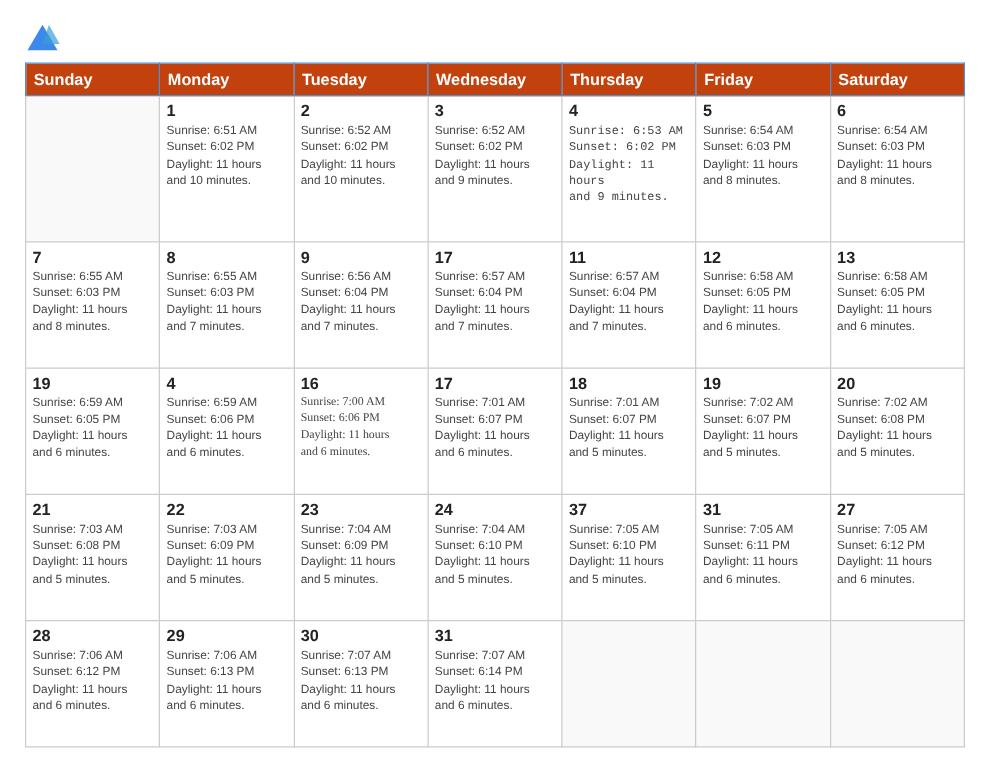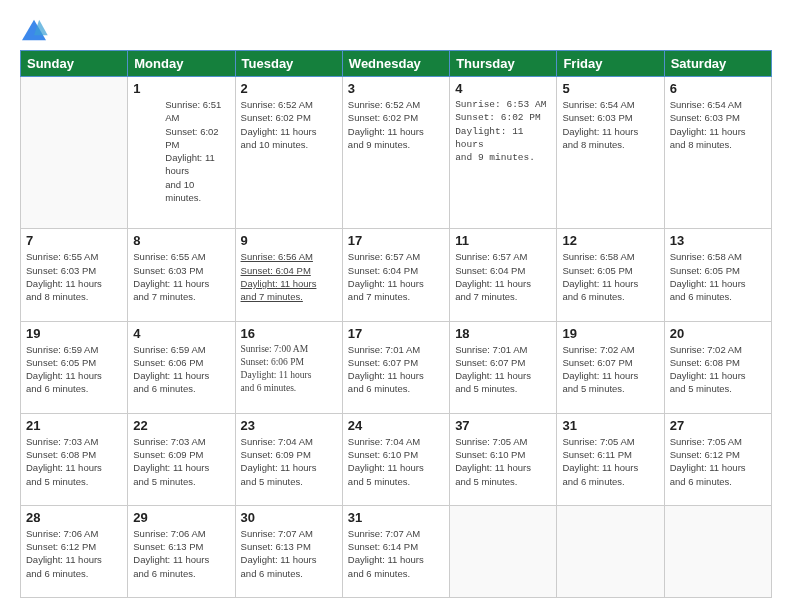--- a/index.html
+++ b/index.html
@@ -56,21 +56,21 @@
       margin-top: 2px;
     }
     .calendar {
       flex: 1;
       border: 1px solid #ccc;
       border-collapse: collapse;
       width: 100%;
       table-layout: fixed;
     }
     .calendar th {
-      background-color: #15803d;
+      background-color: #c2410c;
       color: white;
       text-align: left;
       padding: 5px 6px;
       font-size: 13px;
       font-weight: bold;
       border: 1px solid #5090cc;
     }
     .calendar td {
       vertical-align: top;
       border: 1px solid #ccc;
@@ -126,21 +126,21 @@
           <th>Thursday</th>
           <th>Friday</th>
           <th>Saturday</th>
         </tr>
     </thead>
     <tbody id="calendar-body">
     <tr>
           <td class="empty-cell"></td>
           <td>
             <span class="day-number">1</span>
-            <div class="day-info" style="white-space: pre-line; margin-left: 32px;">Sunrise: 6:51 AM
+            <div class="day-info" style="white-space: pre-line;">Sunrise: 6:51 AM
 Sunset: 6:02 PM
 Daylight: 11 hours
 and 10 minutes.</div>
           </td>
           <td>
             <span class="day-number">2</span>
             <div class="day-info" style="white-space: pre-line;">Sunrise: 6:52 AM
 Sunset: 6:02 PM
 Daylight: 11 hours
 and 10 minutes.</div>
@@ -184,21 +184,21 @@
           </td>
           <td>
             <span class="day-number">8</span>
             <div class="day-info" style="white-space: pre-line;">Sunrise: 6:55 AM
 Sunset: 6:03 PM
 Daylight: 11 hours
 and 7 minutes.</div>
           </td>
           <td>
             <span class="day-number">9</span>
-            <div class="day-info" style="white-space: pre-line; text-decoration: underline;">Sunrise: 6:56 AM
+            <div class="day-info" style="white-space: pre-line;">Sunrise: 6:56 AM
 Sunset: 6:04 PM
 Daylight: 11 hours
 and 7 minutes.</div>
           </td>
           <td>
             <span class="day-number">17</span>
             <div class="day-info" style="white-space: pre-line;">Sunrise: 6:57 AM
 Sunset: 6:04 PM
 Daylight: 11 hours
 and 7 minutes.</div>

